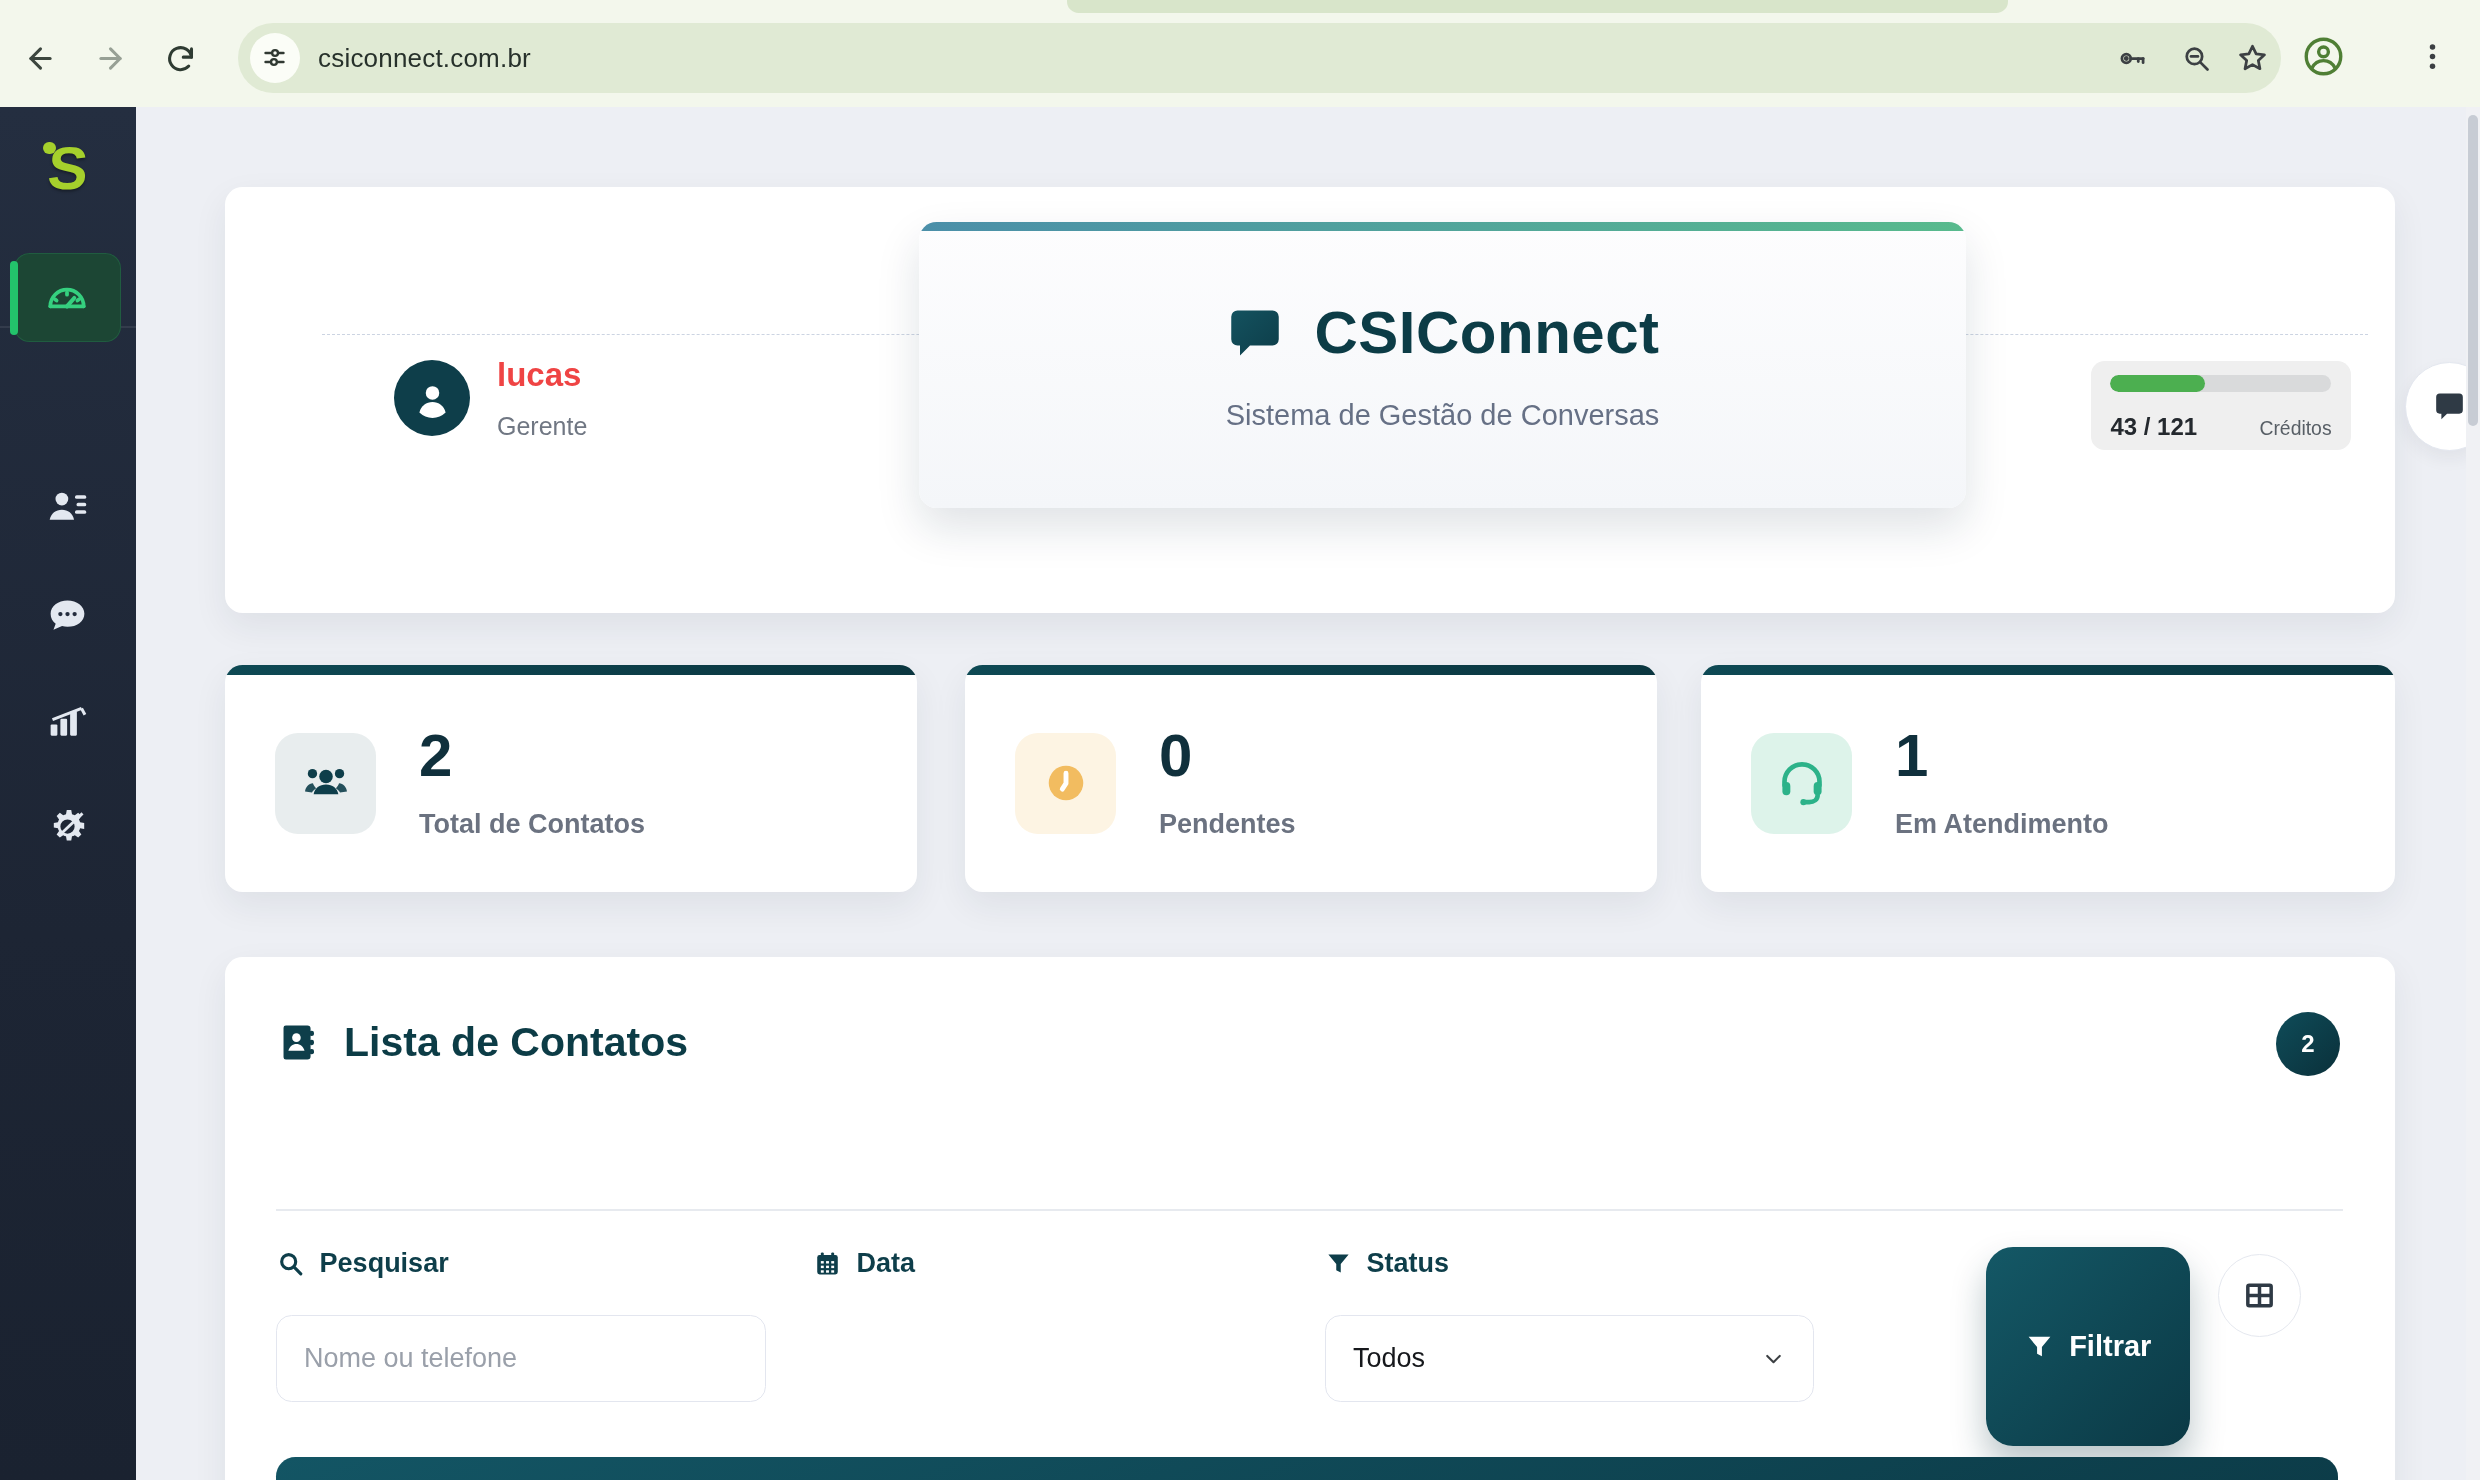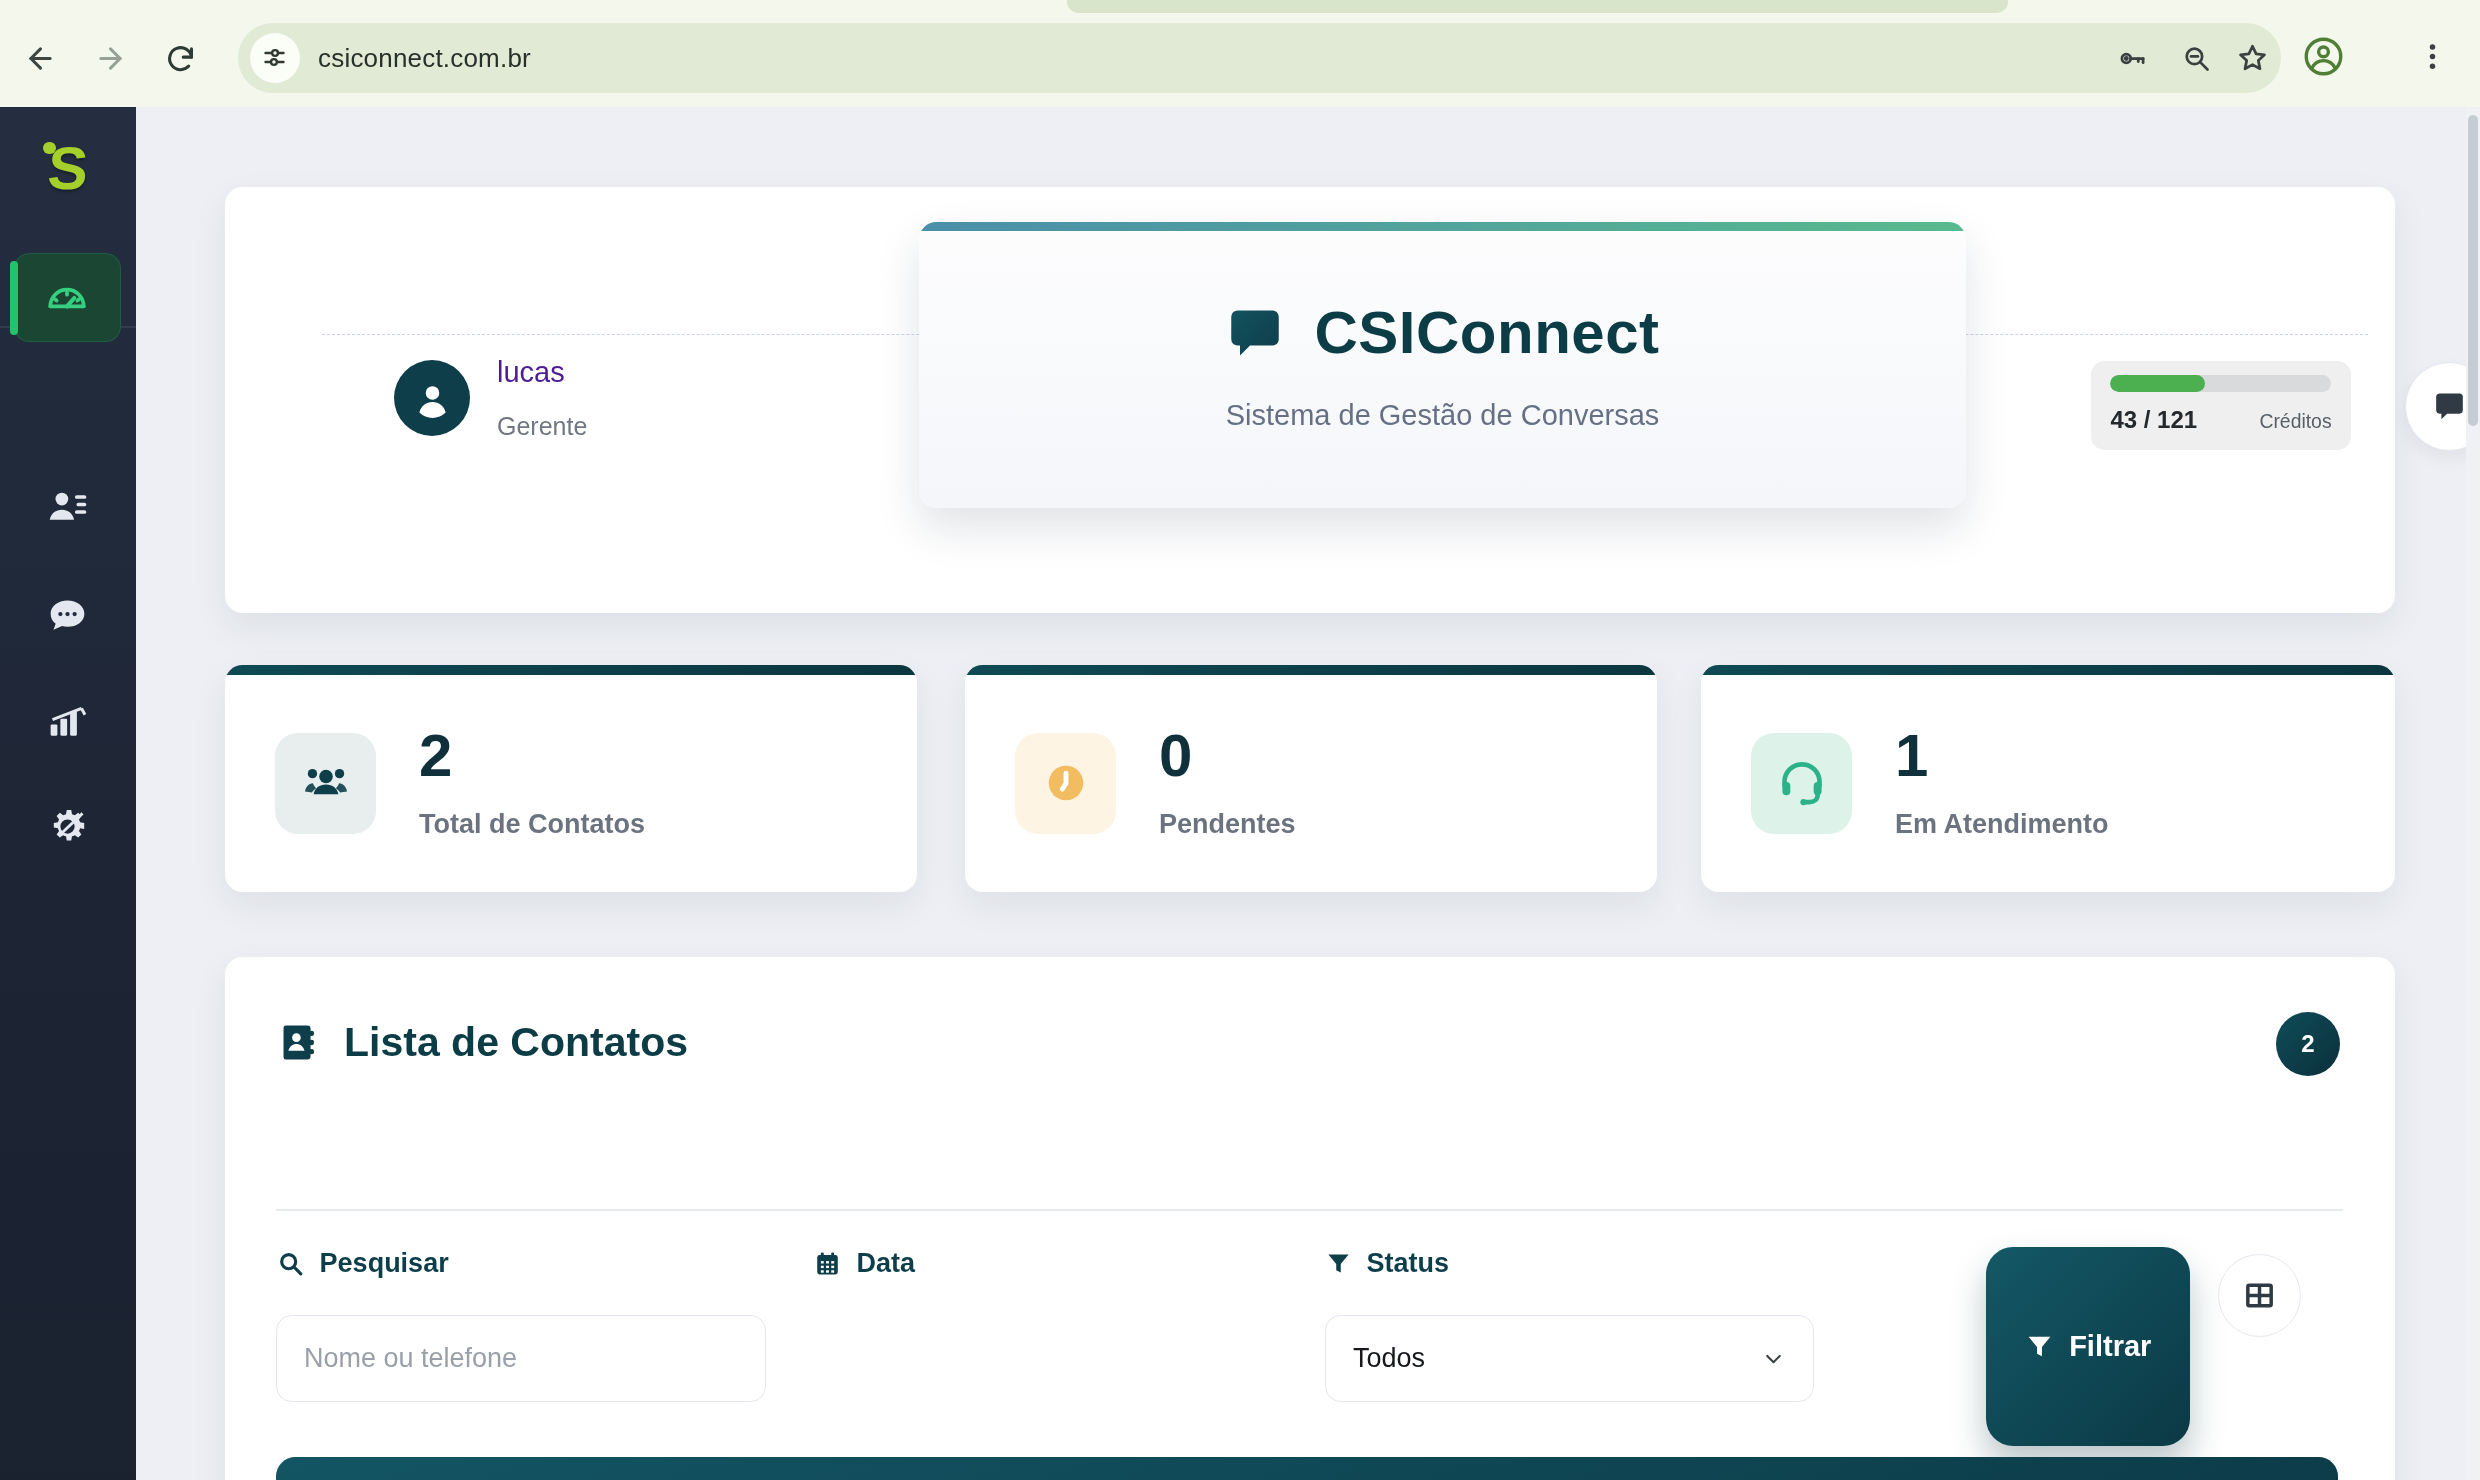--- a/index.html
+++ b/index.html
@@ -31,35 +31,35 @@
   .main { position:absolute; left:136px; top:107px; width:2331px; height:1374px; background:#edeff4; }
   .scrollbar { position:absolute; right:0; top:107px; width:13.6px; height:1374px; background:#f0f1f4; z-index:60; }
   .scroll-thumb { position:absolute; left:1.9px; top:7.8px; width:9.7px; height:311px; border-radius:5.8px; background:#c7ccd4; }
 
   .card { position:absolute; background:#ffffff; border-radius:17.5px; box-shadow:0 13.6px 35px rgba(30,41,59,.07); }
 
   
   .header-card { left:89px; top:80px; width:2170px; height:426px; }
   .dash-line { position:absolute; left:97px; top:147px; width:2046px; border-top:1.9px dashed #ccd4e2; z-index:0; }
   .avatar-circle { position:absolute; left:169px; top:173px; width:76px; height:76px; border-radius:50%; background:#0e3e4a; display:flex; align-items:center; justify-content:center; z-index:1; }
-  .user-name { position:absolute; left:272px; top:169px; font-size:29px; font-weight:normal; color:#4c1d95; z-index:1; }
+  .user-name { position:absolute; left:272px; top:169px; font-size:33px; font-weight:bold; color:#ef4444; z-index:1; }
   .user-role { position:absolute; left:272px; top:225px; font-size:25px; color:#707783; z-index:1; }
 
   .brand-card { position:absolute; left:694px; top:35px; width:1047px; height:286px; border-radius:17.5px;
     background:linear-gradient(180deg,#fdfdfe 0%,#f4f6f9 100%);
     box-shadow:0 19.4px 44px rgba(15,40,60,.13); z-index:2; overflow:hidden; }
   .brand-top { position:absolute; left:0; top:0; width:100%; height:8.7px; background:linear-gradient(90deg,#4b8fa9 0%,#58ba8d 100%); }
   .brand-row { position:absolute; left:0; top:76px; width:100%; display:flex; align-items:center; justify-content:center; gap:29px; }
   .brand-title { font-size:60px; font-weight:bold; color:#0c3c46; letter-spacing:0.5px; }
   .brand-sub { position:absolute; left:0; top:177px; width:100%; text-align:center; font-size:29px; color:#667085; }
 
   .credits { position:absolute; left:1866px; top:174px; width:260px; height:89px; background:#efefef; border-radius:13.6px; z-index:1; padding:13.6px 19.4px 0 19.4px; }
   .credits-track { width:221px; height:17.5px; border-radius:8.7px; background:#d9dadb; overflow:hidden; }
   .credits-fill { height:100%; border-radius:8.7px; background:#4caf50; }
-  .credits-row { display:flex; justify-content:space-between; align-items:baseline; margin-top:14px; }
+  .credits-row { display:flex; justify-content:space-between; align-items:baseline; margin-top:21px; }
   .credits-num { font-size:24px; font-weight:bold; color:#24292e; }
   .credits-lab { font-size:19.4px; color:#585f66; }
 
   .chat-fab { position:absolute; left:2180px; top:175px; width:89px; height:89px; border-radius:50%; background:#fff; border:1.9px solid #e3e7ef; display:flex; align-items:center; justify-content:center; box-shadow:0 7.8px 17.5px rgba(30,41,59,.06); cursor:pointer; z-index:1; }
 
   
   .stat-card { top:558px; height:227px; overflow:hidden; }
   .stat-top { position:absolute; left:0; top:0; width:100%; height:9.7px; background:linear-gradient(90deg,#0e4954 0%,#0b3640 100%); }
   .stat-inner { position:absolute; left:50px; top:9.7px; height:217px; display:flex; align-items:center; gap:43px; }
   .stat-icon { width:101px; height:101px; border-radius:23px; display:flex; align-items:center; justify-content:center; }

